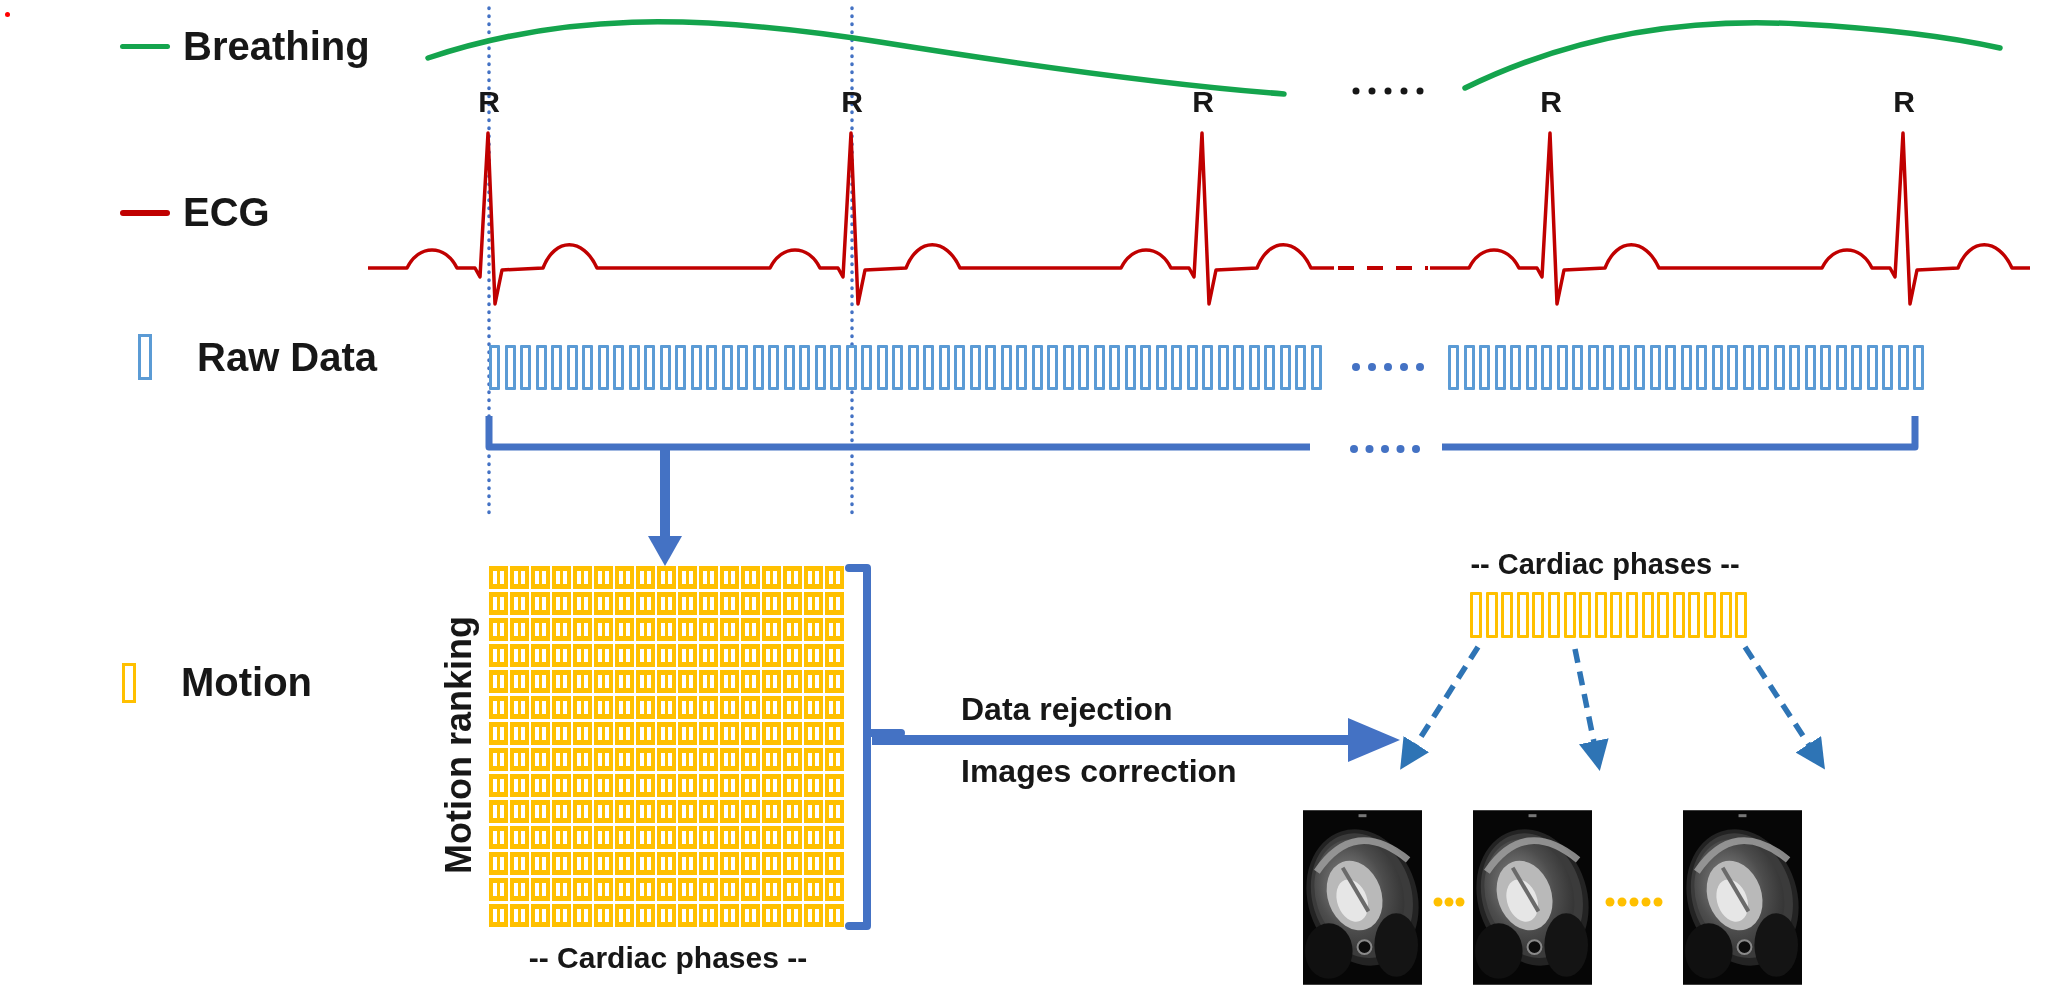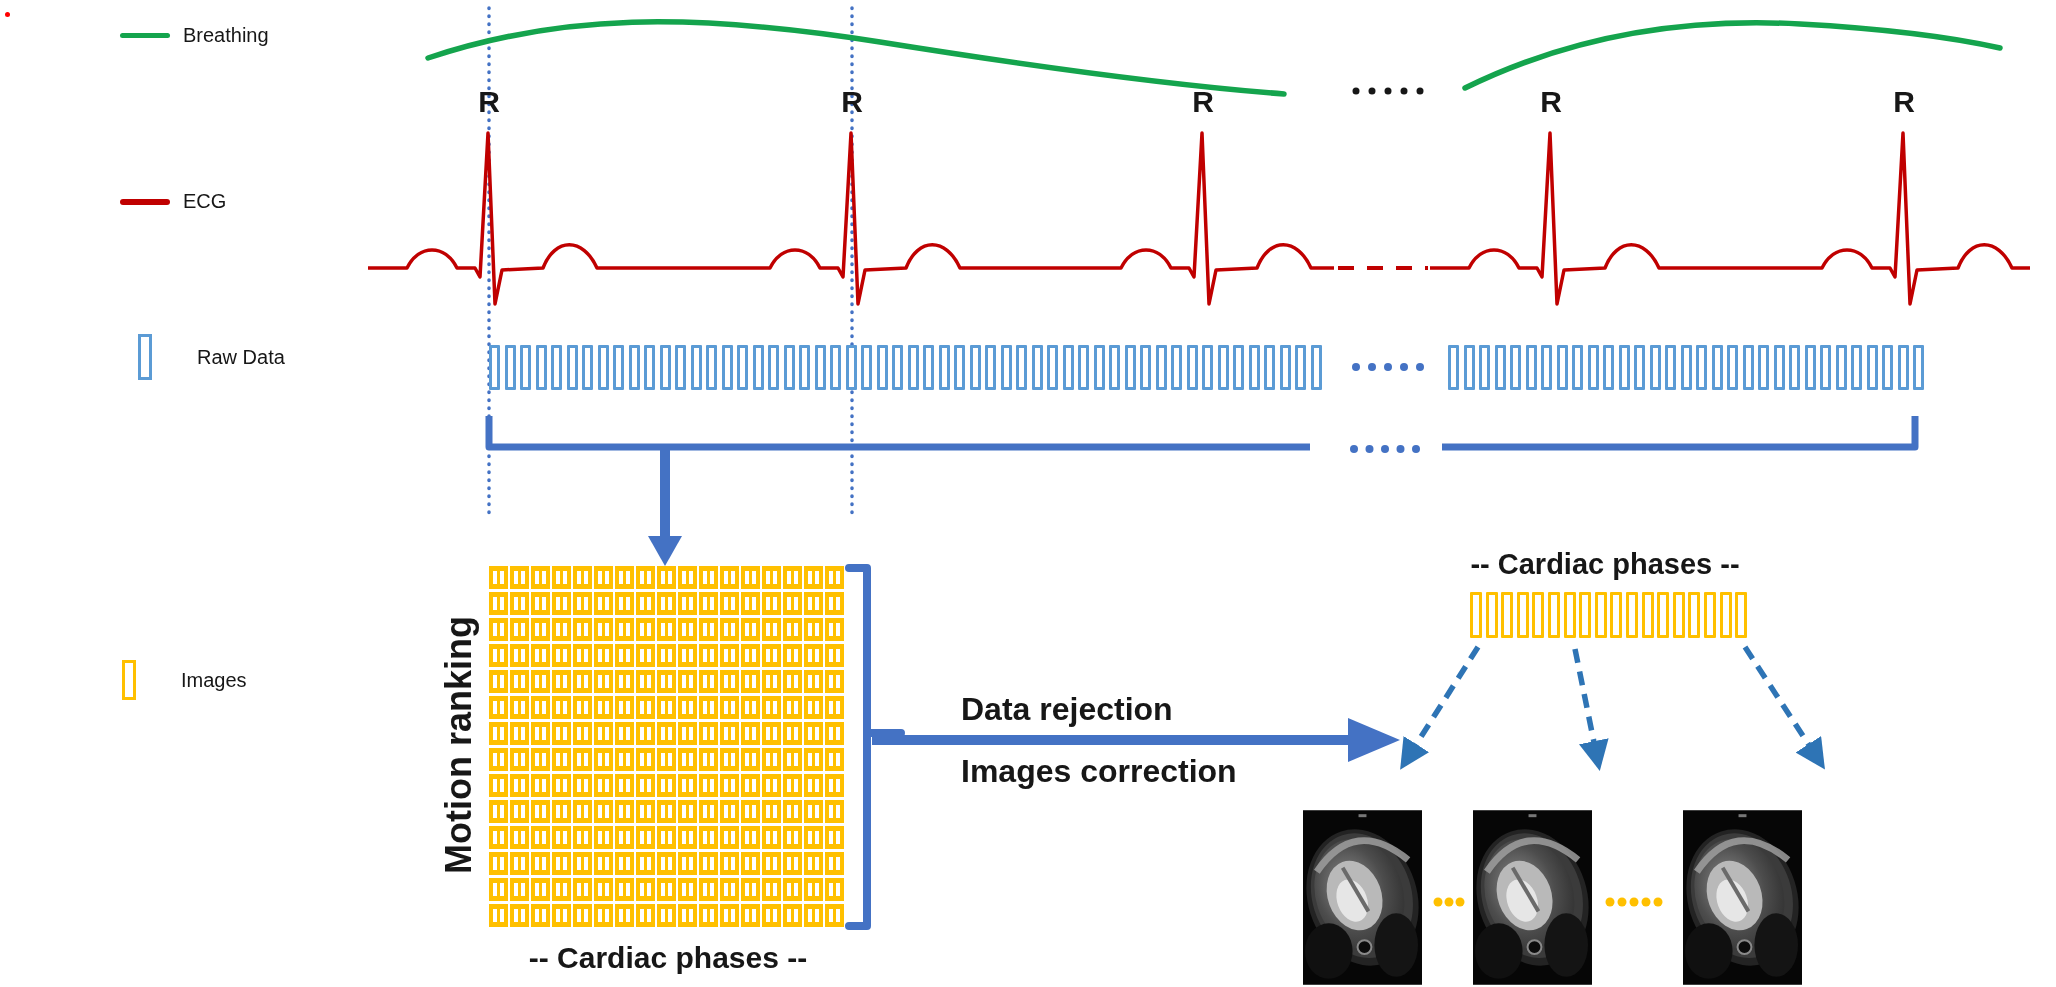--- a/index.html
+++ b/index.html
@@ -5,21 +5,21 @@
   html,body{margin:0;padding:0;background:#ffffff;}
   #canvas{
     position:relative;width:2056px;height:987px;background:#ffffff;overflow:hidden;
     font-family:"Liberation Sans", sans-serif;color:#171717;
   }
   #diagram-svg{position:absolute;left:0;top:0;z-index:1;}
   .abs{position:absolute;z-index:2;}
   .lbl{font-weight:bold;white-space:nowrap;}
   .legend-item{display:flex;align-items:center;}
   .legend-line{width:50px;height:5px;border-radius:3px;margin-right:13px;}
-  .legend-text{font-size:20px;font-weight:normal;}
+  .legend-text{font-size:40px;font-weight:bold;}
   .icon-block{box-sizing:border-box;background:#fff;margin-right:45px;}
   .r-label{position:absolute;top:85px;width:30px;text-align:center;font-size:30px;font-weight:bold;z-index:2;}
   .block-row{display:flex;align-items:flex-start;}
   .rblock{box-sizing:border-box;width:11px;height:45px;border:3px solid #5B9BD5;background:#fff;flex:none;border-radius:1px;}
   #raw-row-1{gap:4.5px;}
   #raw-row-2{gap:4.5px;}
   .pblock{box-sizing:border-box;width:12px;height:46px;border:3px solid #FFC000;background:#fff;flex:none;border-radius:1px;}
   #phase-row{gap:3.6px;}
   #image-grid{display:grid;grid-template-columns:repeat(17,19px);grid-auto-rows:23px;column-gap:2px;row-gap:3px;}
   .gcell{background:#FFC000;display:flex;justify-content:space-evenly;align-items:center;}
@@ -130,21 +130,21 @@
   <div class="abs legend-item" style="left:120px;top:190px;">
     <div class="legend-line" style="background:#C00000;height:6px;"></div>
     <div class="legend-text">ECG</div>
   </div>
   <div class="abs legend-item" style="left:122px;top:334px;padding-left:16px;">
     <div class="icon-block" style="width:14px;height:46px;border:3px solid #5B9BD5;"></div>
     <div class="legend-text">Raw Data</div>
   </div>
   <div class="abs legend-item" style="left:122px;top:660px;">
     <div class="icon-block" style="width:14px;height:40px;border:3px solid #FFC000;"></div>
-    <div class="legend-text">Images</div>
+    <div class="legend-text">Motion</div>
   </div>
 
   <div id="r-labels">
       <div class="r-label" style="left: 474px;">R</div>
       <div class="r-label" style="left: 837px;">R</div>
       <div class="r-label" style="left: 1188px;">R</div>
       <div class="r-label" style="left: 1536px;">R</div>
       <div class="r-label" style="left: 1889px;">R</div>
     </div>
 

